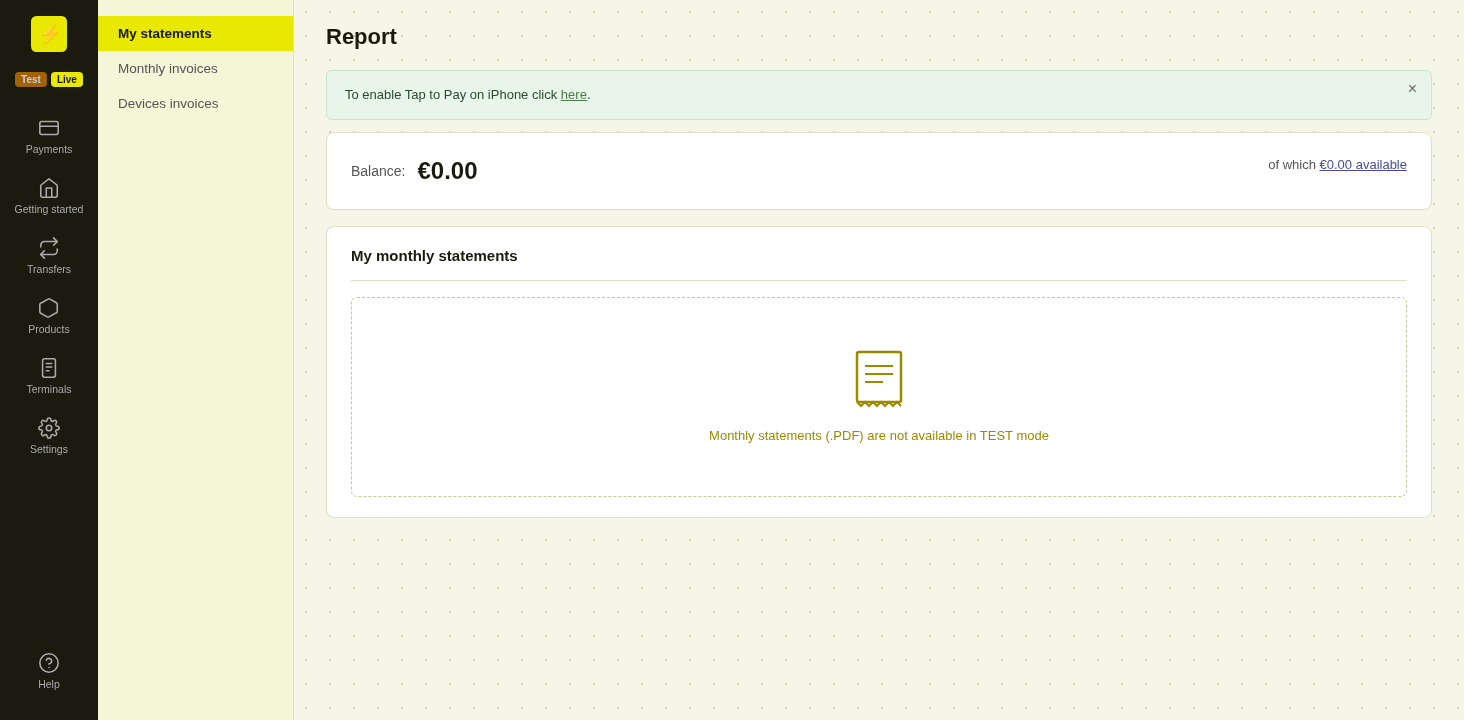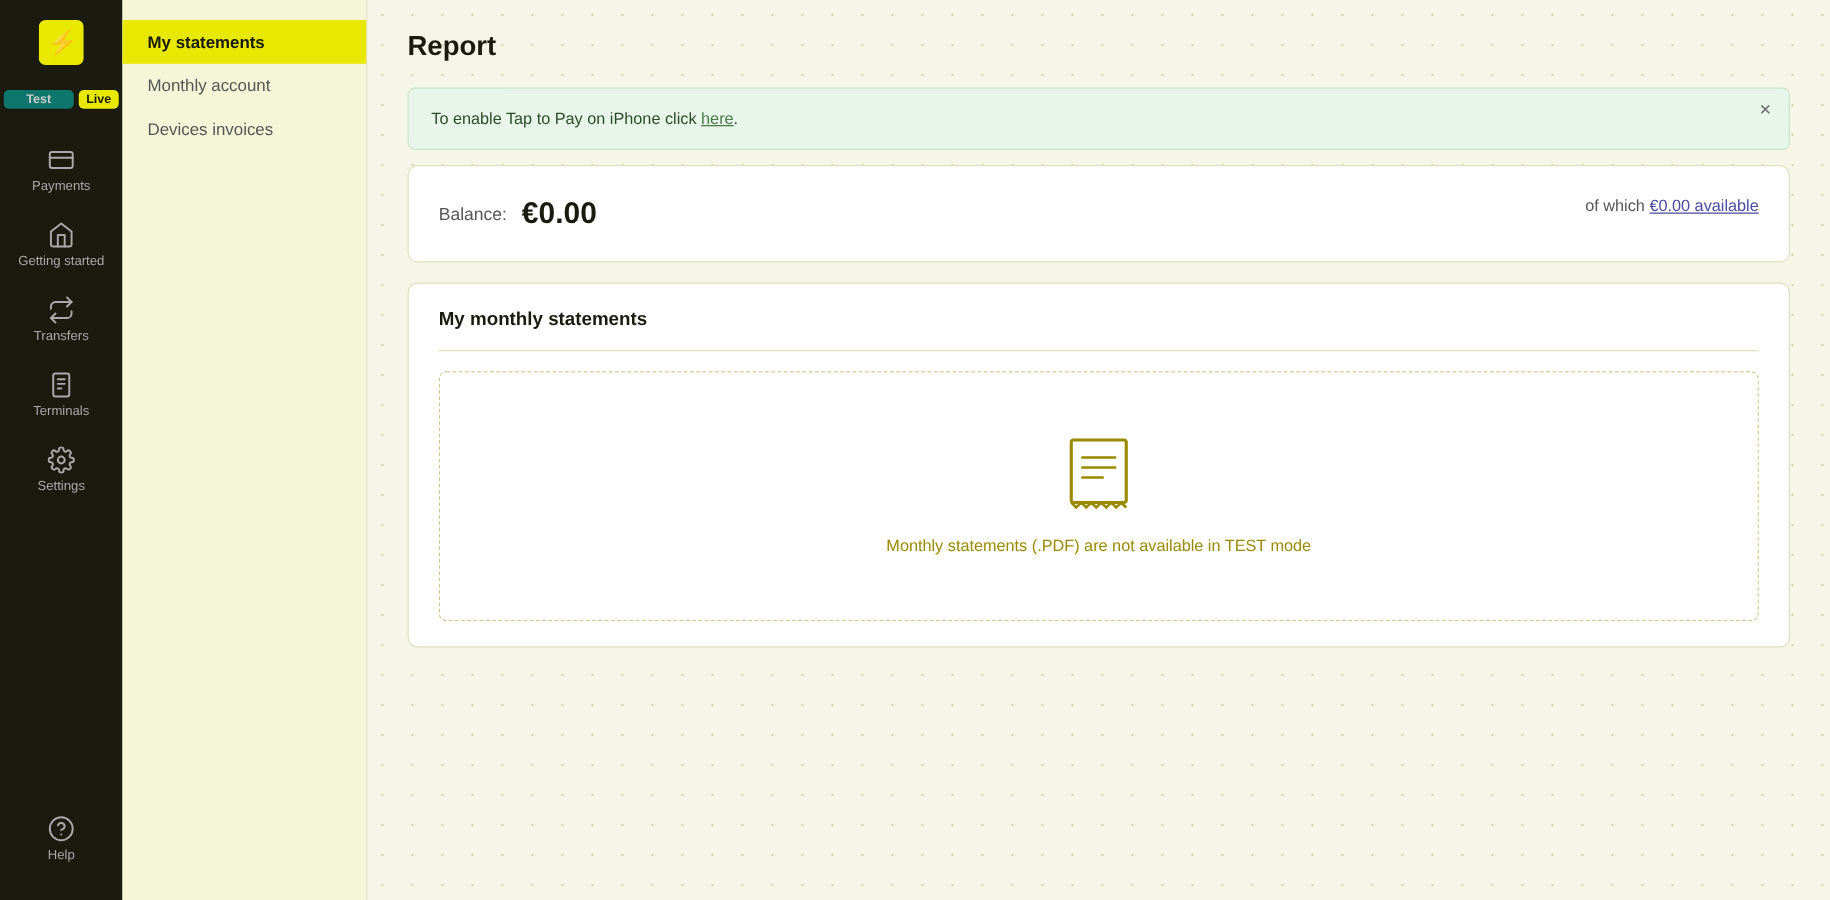--- a/index.html
+++ b/index.html
@@ -25,25 +25,25 @@
       justify-content: center;
       margin-bottom: 16px;
     }
     .sidebar-logo svg { width: 36px; height: 36px; }
     .env-badge {
       display: flex;
       gap: 4px;
       margin-bottom: 20px;
     }
     .env-badge .test-tag {
-      background: #0f766e;
+      background: #a16207;
       color: #ccc;
       font-size: 10px;
       font-weight: 600;
-      padding: 2px 18px;
+      padding: 2px 6px;
       border-radius: 4px;
     }
     .env-badge .live-tag {
       background: #e8e800;
       color: #1a1a0e;
       font-size: 10px;
       font-weight: 600;
       padding: 2px 6px;
       border-radius: 4px;
     }
@@ -208,20 +208,26 @@
     <div class="sidebar-item">
       <svg viewBox="0 0 24 24" fill="none" stroke="currentColor" stroke-width="1.7" stroke-linecap="round" stroke-linejoin="round">
         <polyline points="17 1 21 5 17 9"></polyline>
           <path d="M3 11V9a4 4 0 014-4h14"></path>
           <polyline points="7 23 3 19 7 15"></polyline>
           <path d="M21 13v2a4 4 0 01-4 4H3"></path>
       </svg>
       <span class="sidebar-item-label">Transfers</span>
     </div>
 
+    <div class="sidebar-item">
+      <svg viewBox="0 0 24 24" fill="none" stroke="currentColor" stroke-width="1.7" stroke-linecap="round" stroke-linejoin="round">
+        <path d="M21 16V8a2 2 0 00-1-1.73l-7-4a2 2 0 00-2 0l-7 4A2 2 0 002 8v8a2 2 0 001 1.73l7 4a2 2 0 002 0l7-4A2 2 0 0021 16z"></path>
+      </svg>
+      <span class="sidebar-item-label">Products</span>
+    </div>
 
     <div class="sidebar-item">
       <svg viewBox="0 0 24 24" fill="none" stroke="currentColor" stroke-width="1.7" stroke-linecap="round" stroke-linejoin="round">
         <rect x="5" y="2" width="14" height="20" rx="2"></rect>
           <line x1="9" y1="7" x2="15" y2="7"></line>
           <line x1="9" y1="11" x2="15" y2="11"></line>
           <line x1="9" y1="15" x2="12" y2="15"></line>
       </svg>
       <span class="sidebar-item-label">Terminals</span>
     </div>
@@ -244,21 +250,21 @@
           <path d="M9.09 9a3 3 0 015.83 1c0 2-3 3-3 3"></path>
           <line x1="12" y1="17" x2="12.01" y2="17"></line>
       </svg>
       <span class="sidebar-item-label">Help</span>
     </div>
   </div>
 </nav>
 
 <nav class="secondary-nav">
   <div class="secondary-nav-item active">My statements</div>
-  <div class="secondary-nav-item">Monthly account</div>
+  <div class="secondary-nav-item">Monthly invoices</div>
   <div class="secondary-nav-item">Devices invoices</div>
 </nav>
 
 <main class="main-content">
   <h1 class="page-title">Report</h1>
 
 
   <div class="alert-banner">
     <p>
       <span>To enable Tap to Pay on iPhone click </span><a href="#">here</a><span>.</span>

